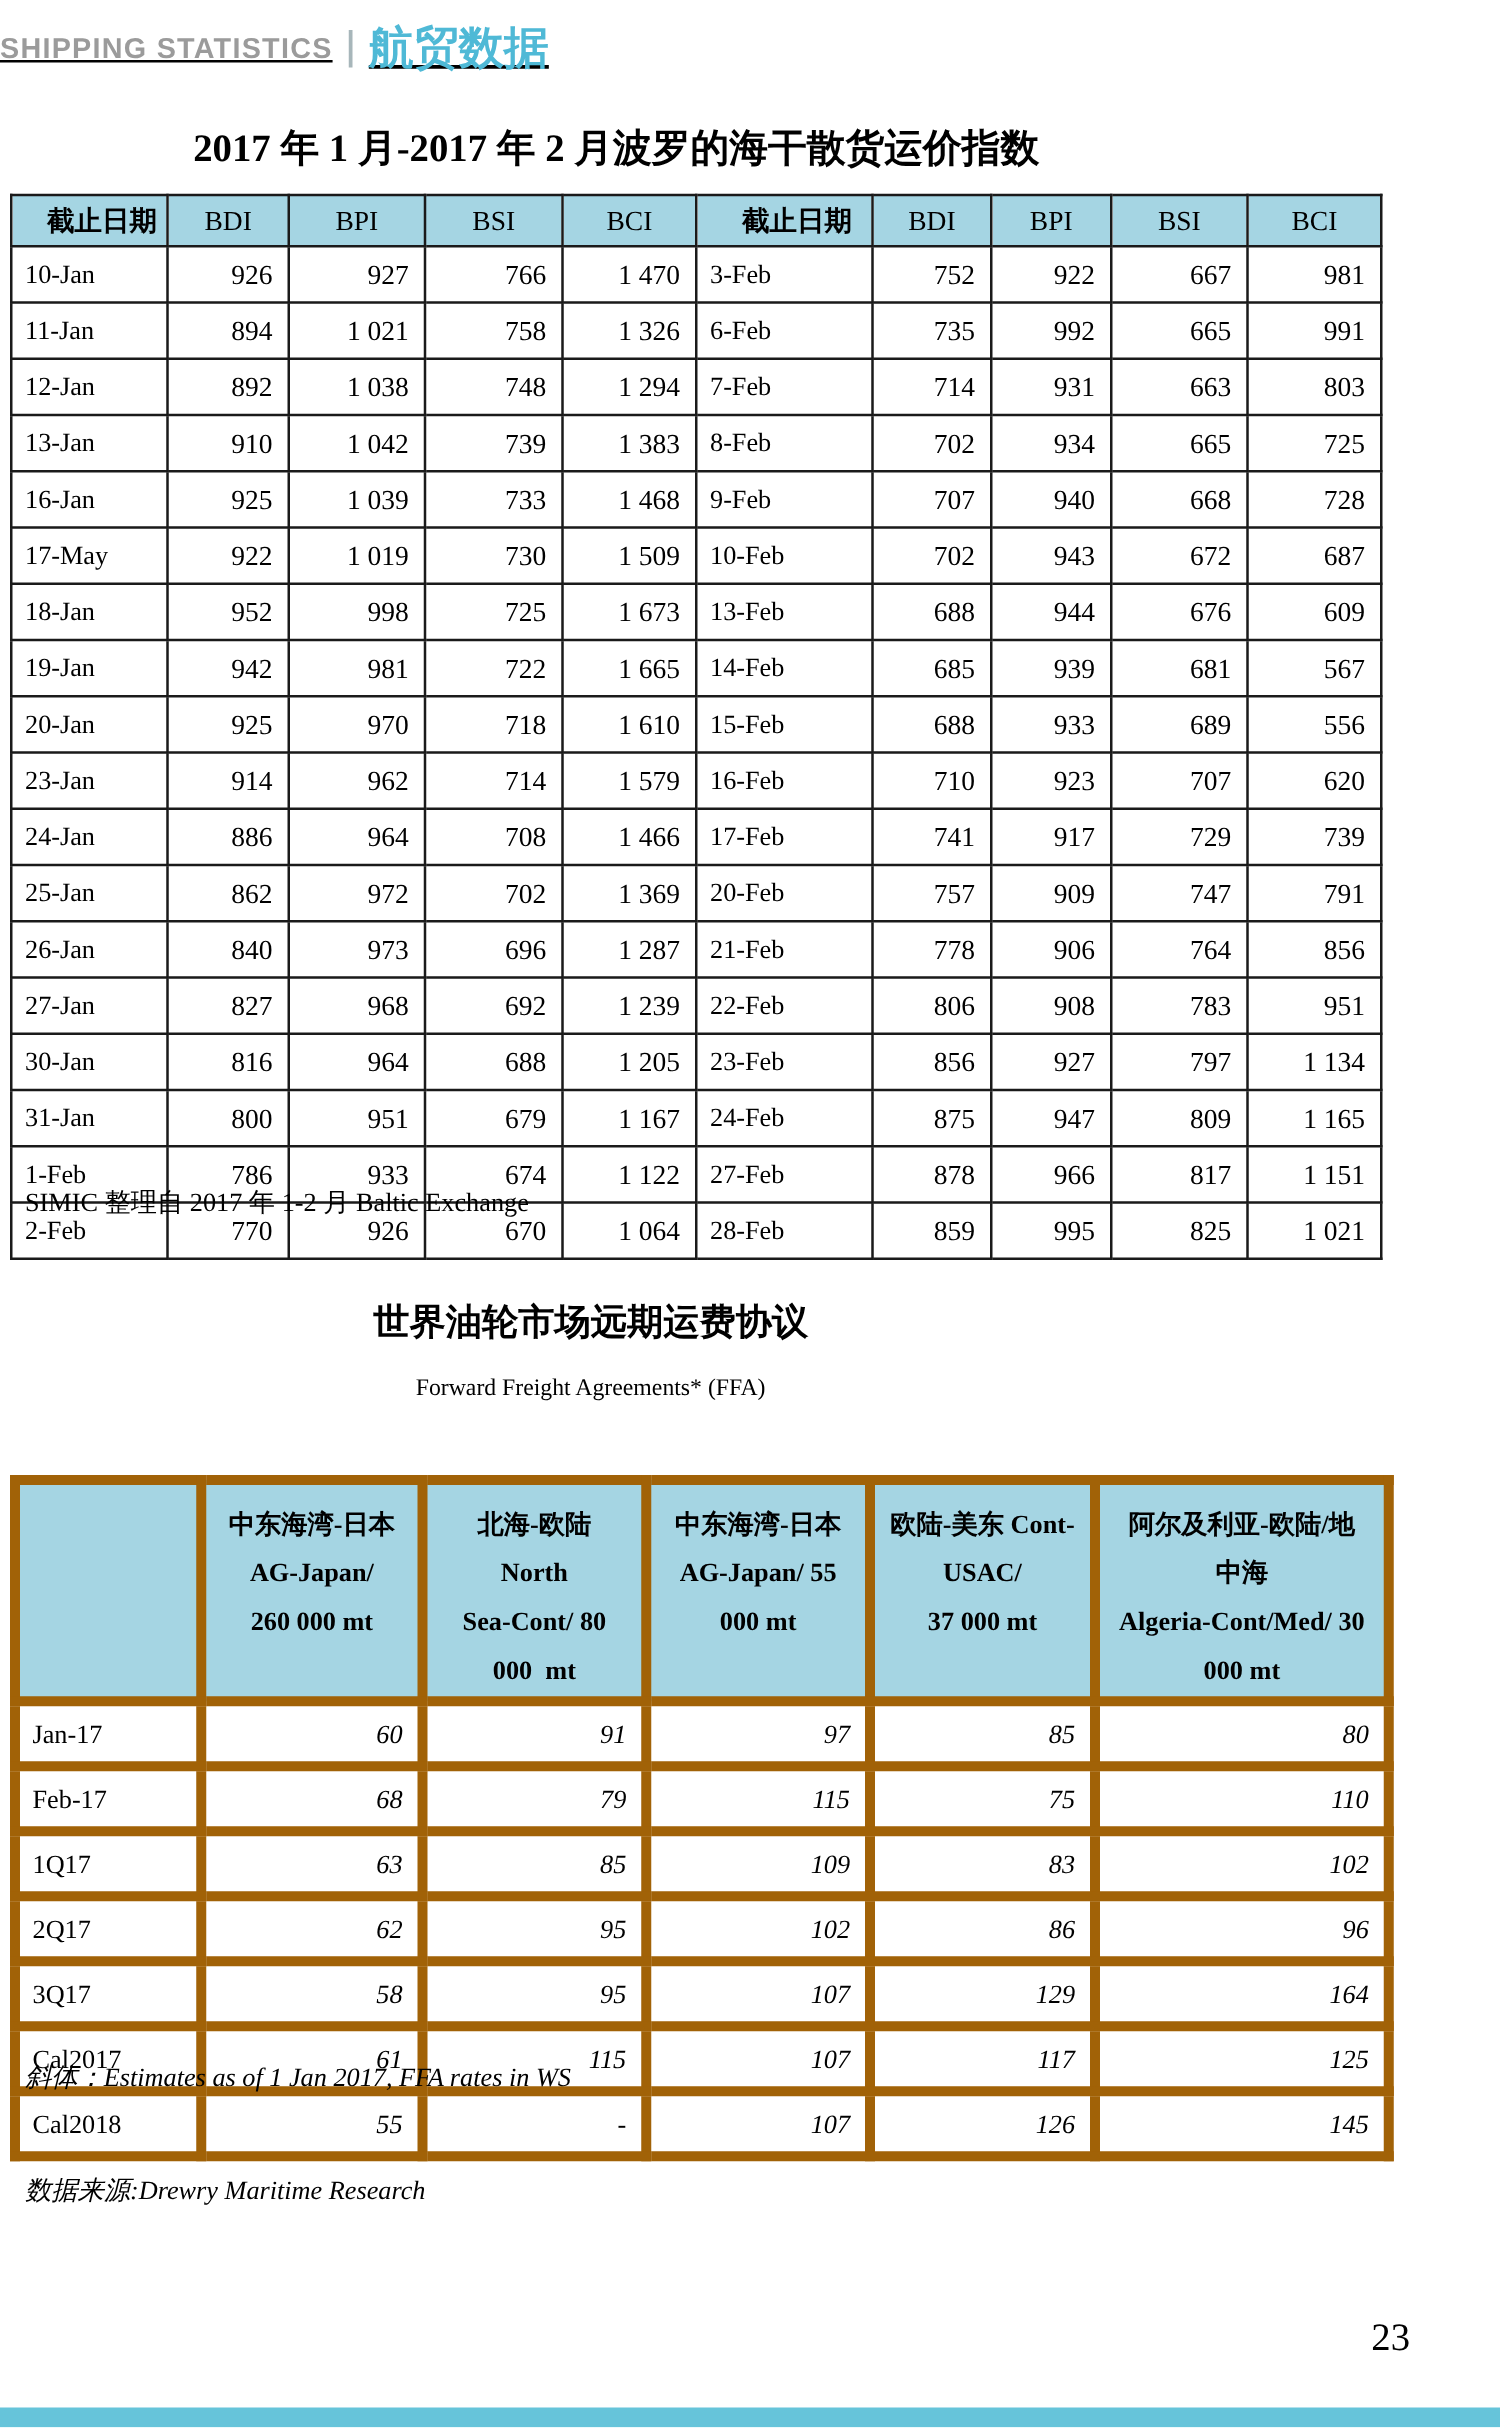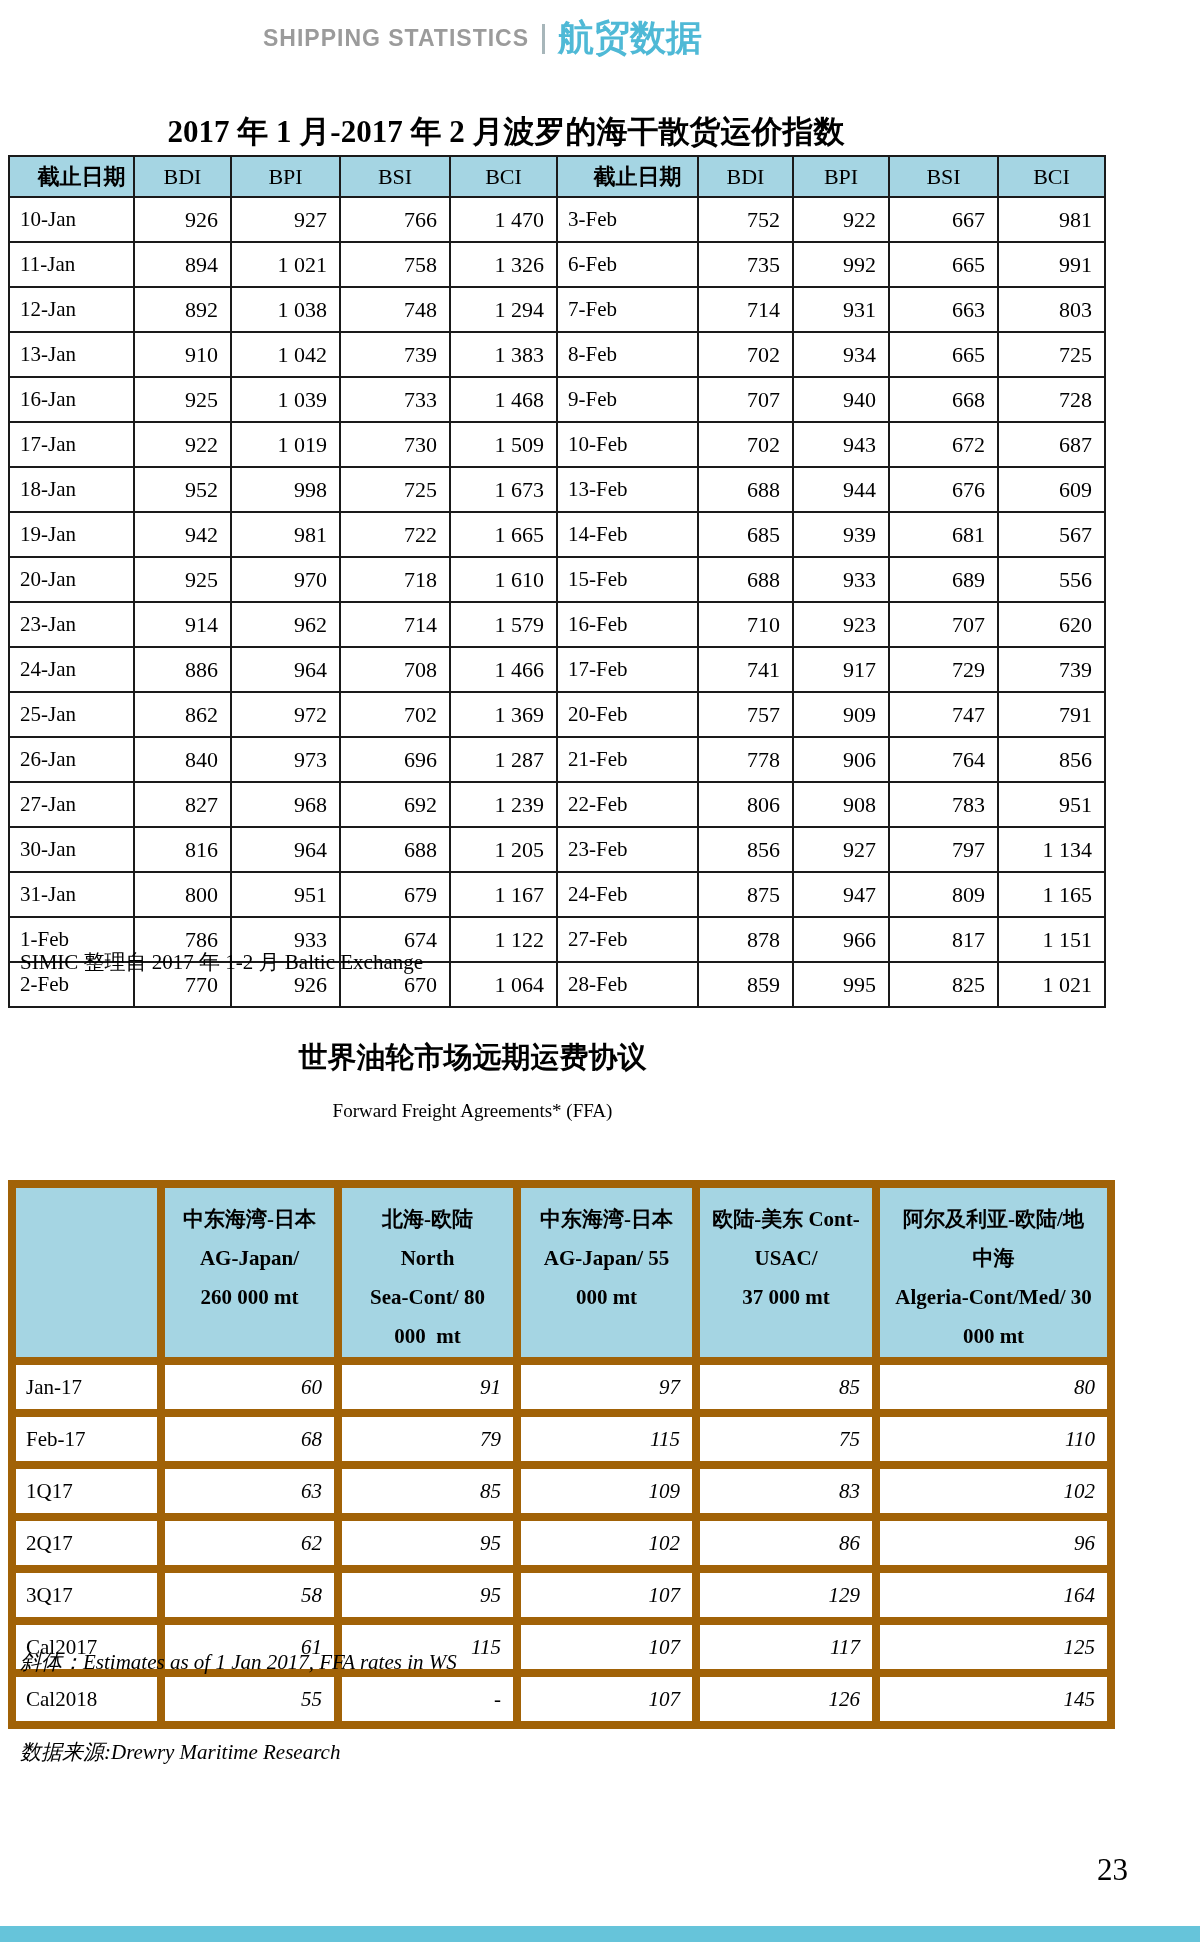--- a/index.html
+++ b/index.html
@@ -13,32 +13,33 @@
     position:relative;
     width:1200px;height:1942px;
     background:#ffffff;
     font-family:"Liberation Serif","DejaVu Serif",serif;
     color:#000;
     overflow:hidden;
   }
   
   .page-header{
     position:absolute;top:14px;left:0;right:0;
-    display:flex;justify-content:center;align-items:center;
+    display:flex;justify-content:flex-start;align-items:center;
     padding-right:235px;gap:13px;
     font-family:"Liberation Sans","DejaVu Sans",sans-serif;
+    text-decoration:underline;
   }
   .hdr-en{font-size:23px;font-weight:600;letter-spacing:1px;color:var(--gray);}
   .hdr-sep{width:3px;height:30px;background:#a7b6ba;}
   .hdr-cn{font-size:36px;font-weight:bold;color:var(--teal);}
 
   
   .t1-title{
     position:absolute;top:98px;left:8px;width:970px;
-    text-align:center;font-size:31px;font-weight:bold;margin:13px;
+    text-align:center;font-size:31px;font-weight:bold;margin:0;
   }
   #table1{
     position:absolute;top:155px;left:8px;
     border-collapse:collapse;table-layout:fixed;
   }
   #table1 th,#table1 td{
     border:2px solid #1a1a1a;
     font-size:22px;
     overflow:hidden;white-space:nowrap;
   }
@@ -178,21 +179,21 @@
           <td class="num">1 039</td>
           <td class="num">733</td>
           <td class="num">1 468</td>
           <td class="date">9-Feb</td>
           <td class="num">707</td>
           <td class="num">940</td>
           <td class="num">668</td>
           <td class="num">728</td>
         </tr>
         <tr>
-          <td class="date">17-Jan</td>
+          <td class="date">17-May</td>
           <td class="num">922</td>
           <td class="num">1 019</td>
           <td class="num">730</td>
           <td class="num">1 509</td>
           <td class="date">10-Feb</td>
           <td class="num">702</td>
           <td class="num">943</td>
           <td class="num">672</td>
           <td class="num">687</td>
         </tr>

